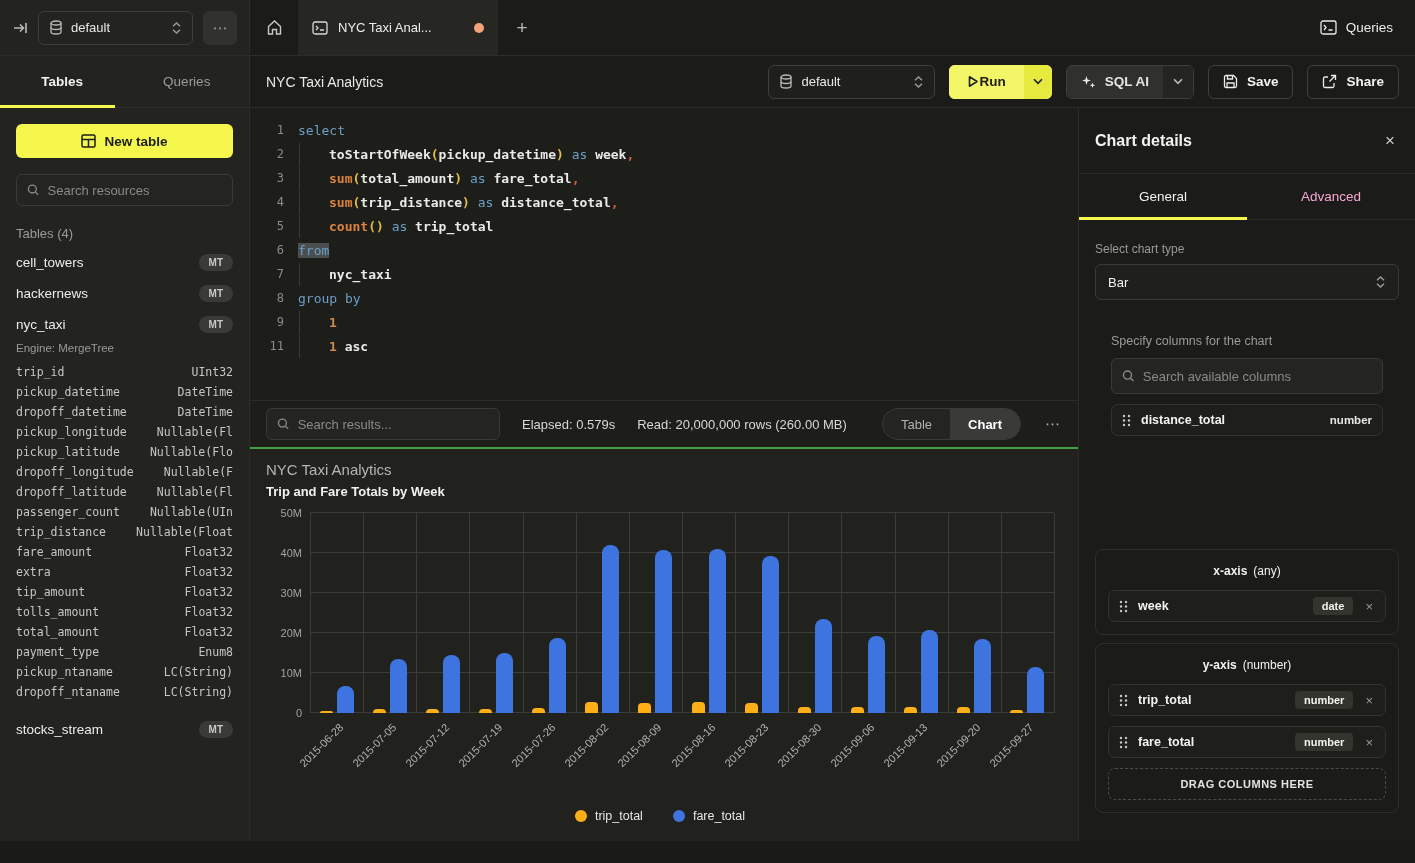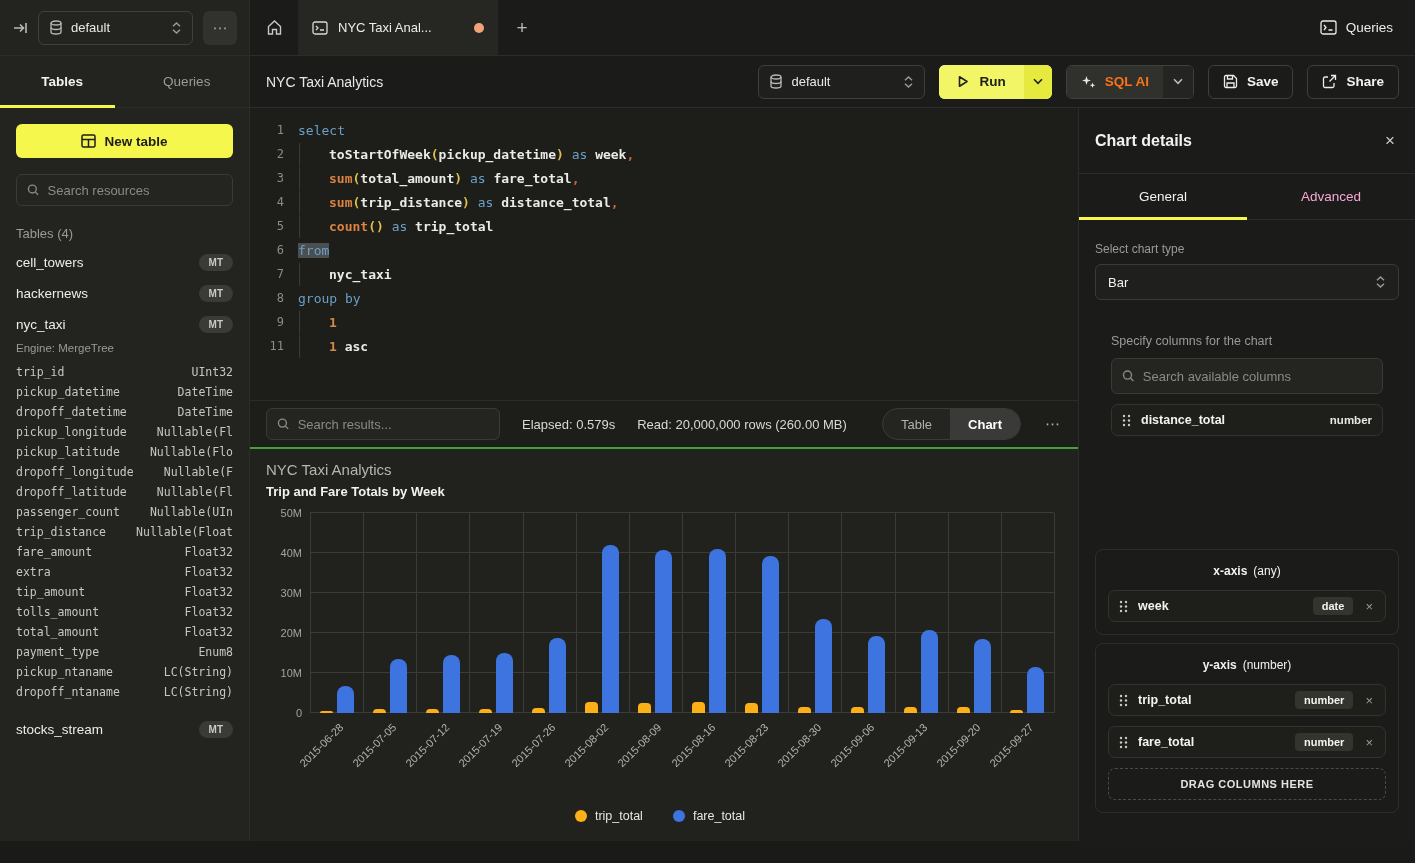--- a/index.html
+++ b/index.html
@@ -60,25 +60,25 @@
   .main-col { flex:1; display:flex; flex-direction:column; min-width:0; }
   .editor-header { height:52px; flex:none; background:#1b1b19; border-bottom:1px solid #2c2c29;
     display:flex; align-items:center; padding:0 16px; }
   .eh-title { font-size:14px; color:#e8e8e6; }
   .eh-actions { margin-left:auto; display:flex; align-items:center; gap:14px; }
   .hdr-select { width:167px; height:34px; background:#1f1f1d; border:1px solid #3f3f3b; border-radius:6px;
     display:flex; align-items:center; gap:8px; padding:0 10px; color:#e8e8e6; font-size:13px; cursor:pointer; }
   .hdr-select .grow { flex:1; text-align:left; }
   .run-btn { height:34px; display:flex; border:none; border-radius:6px; overflow:hidden; padding:0; cursor:pointer; }
   .run-main { background:#f2f566; color:#20201d; font-weight:bold; font-size:13.5px; display:flex;
-    align-items:center; gap:10px; padding:0 18px; }
+    align-items:center; gap:0; padding:0 18px; }
   .run-caret { width:28px; background:#e6ea3e; display:flex; align-items:center; justify-content:center; }
   .sqlai-btn { height:34px; display:flex; border:1px solid #3f3f3b; border-radius:6px; overflow:hidden; padding:0;
     background:none; cursor:pointer; }
-  .sqlai-main { background:#30302d; color:#f97316; font-weight:bold; font-size:13.5px; display:flex;
+  .sqlai-main { background:#30302d; color:#e5e5e5; font-weight:bold; font-size:13.5px; display:flex;
     align-items:center; gap:9px; padding:0 14px; }
   .sqlai-caret { width:30px; background:#242422; display:flex; align-items:center; justify-content:center; }
   .ghost-btn { height:34px; background:transparent; border:1px solid #3f3f3b; border-radius:6px; color:#f2f2ef;
     font-weight:bold; font-size:13.5px; display:flex; align-items:center; gap:9px; padding:0 14px; cursor:pointer; }
 
   .content-row { flex:1; display:flex; min-height:0; }
   .editor-col { width:828px; flex:none; display:flex; flex-direction:column; min-height:0; }
 
   
   .editor { height:292px; flex:none; background:#1d1d1a; padding:10px 0; overflow:hidden;

